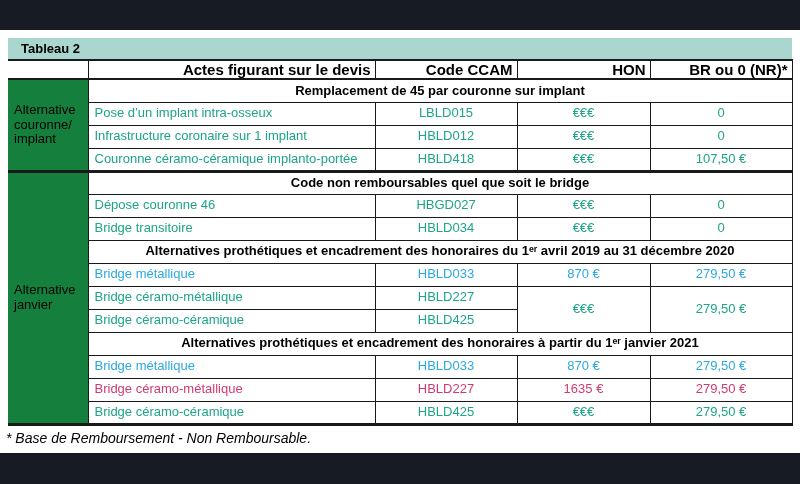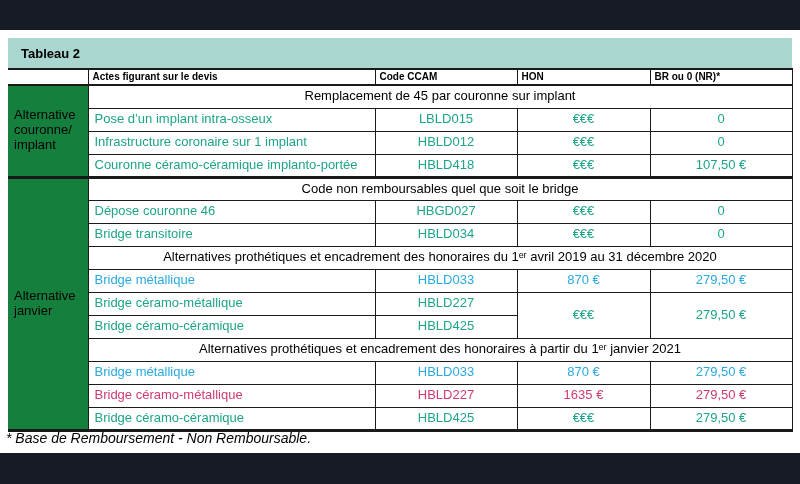--- a/index.html
+++ b/index.html
@@ -15,41 +15,41 @@
   body{
     width:800px;height:484px;position:relative;background:#ffffff;
     font-family:"Liberation Sans", sans-serif;color:#000;
     overflow:hidden;
   }
   .band{position:absolute;left:0;width:800px;background:var(--dark-band);}
   .band.top{top:0;height:30px;}
   .band.bottom{top:453px;height:31px;}
   .content{position:absolute;top:38px;left:8px;width:784px;}
   .caption{
-    background:var(--band-bg);height:30px;display:flex;align-items:center;
+    background:var(--band-bg);height:21px;display:flex;align-items:center;
     padding-left:13px;font-weight:bold;font-size:13px;
   }
   table{
     width:784px;border-collapse:collapse;table-layout:fixed;
     font-size:13px;border-top:2px solid var(--border);
     border-bottom:3px solid var(--border);
   }
   th,td{border:1px solid var(--border);padding:0 4px;line-height:1.15;}
   thead th{
-    height:16px;font-weight:bold;text-align:left;font-size:10px;
+    height:16px;font-weight:bold;text-align:right;font-size:15px;
     border-bottom:2px solid var(--border);
   }
   th.corner{border-left:none;}
   td.rowheader{
     border-left:none;border-bottom:3px solid var(--border);
     text-align:left;padding-left:6px;font-weight:normal;font-size:13px;
     vertical-align:middle;background:#15803d;
   }
   td.section{
-    height:23px;text-align:center;font-weight:normal;font-size:13px;color:#000;
+    height:23px;text-align:center;font-weight:bold;font-size:13px;color:#000;
   }
   td.acte{height:23px;text-align:left;padding-left:6px;}
   td.code,td.num{height:23px;text-align:center;}
   tr.group-end td{border-bottom:3px solid var(--border);}
   td.teal{color:var(--teal-text);}
   td.blue{color:var(--blue-text);}
   td.pink{color:var(--pink-text);}
   .footnote{
     position:absolute;top:430px;left:6px;font-style:italic;font-size:14px;
     color:#000;

